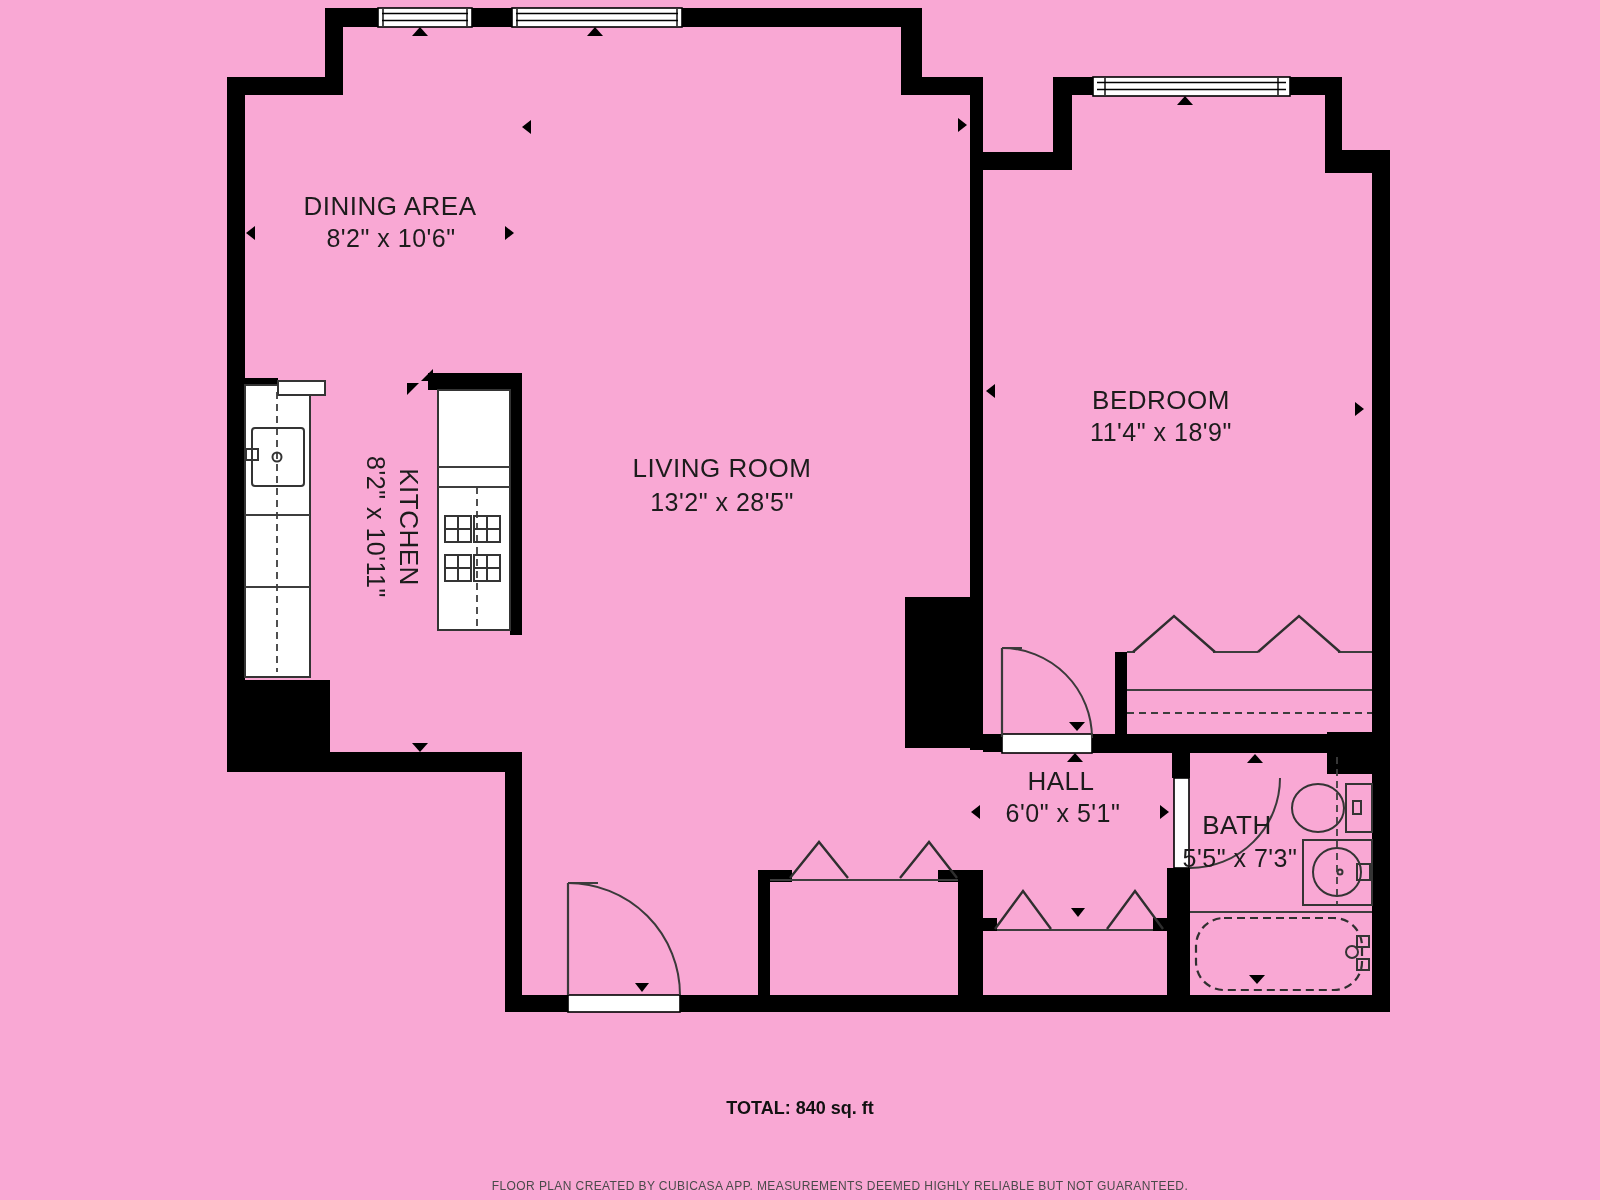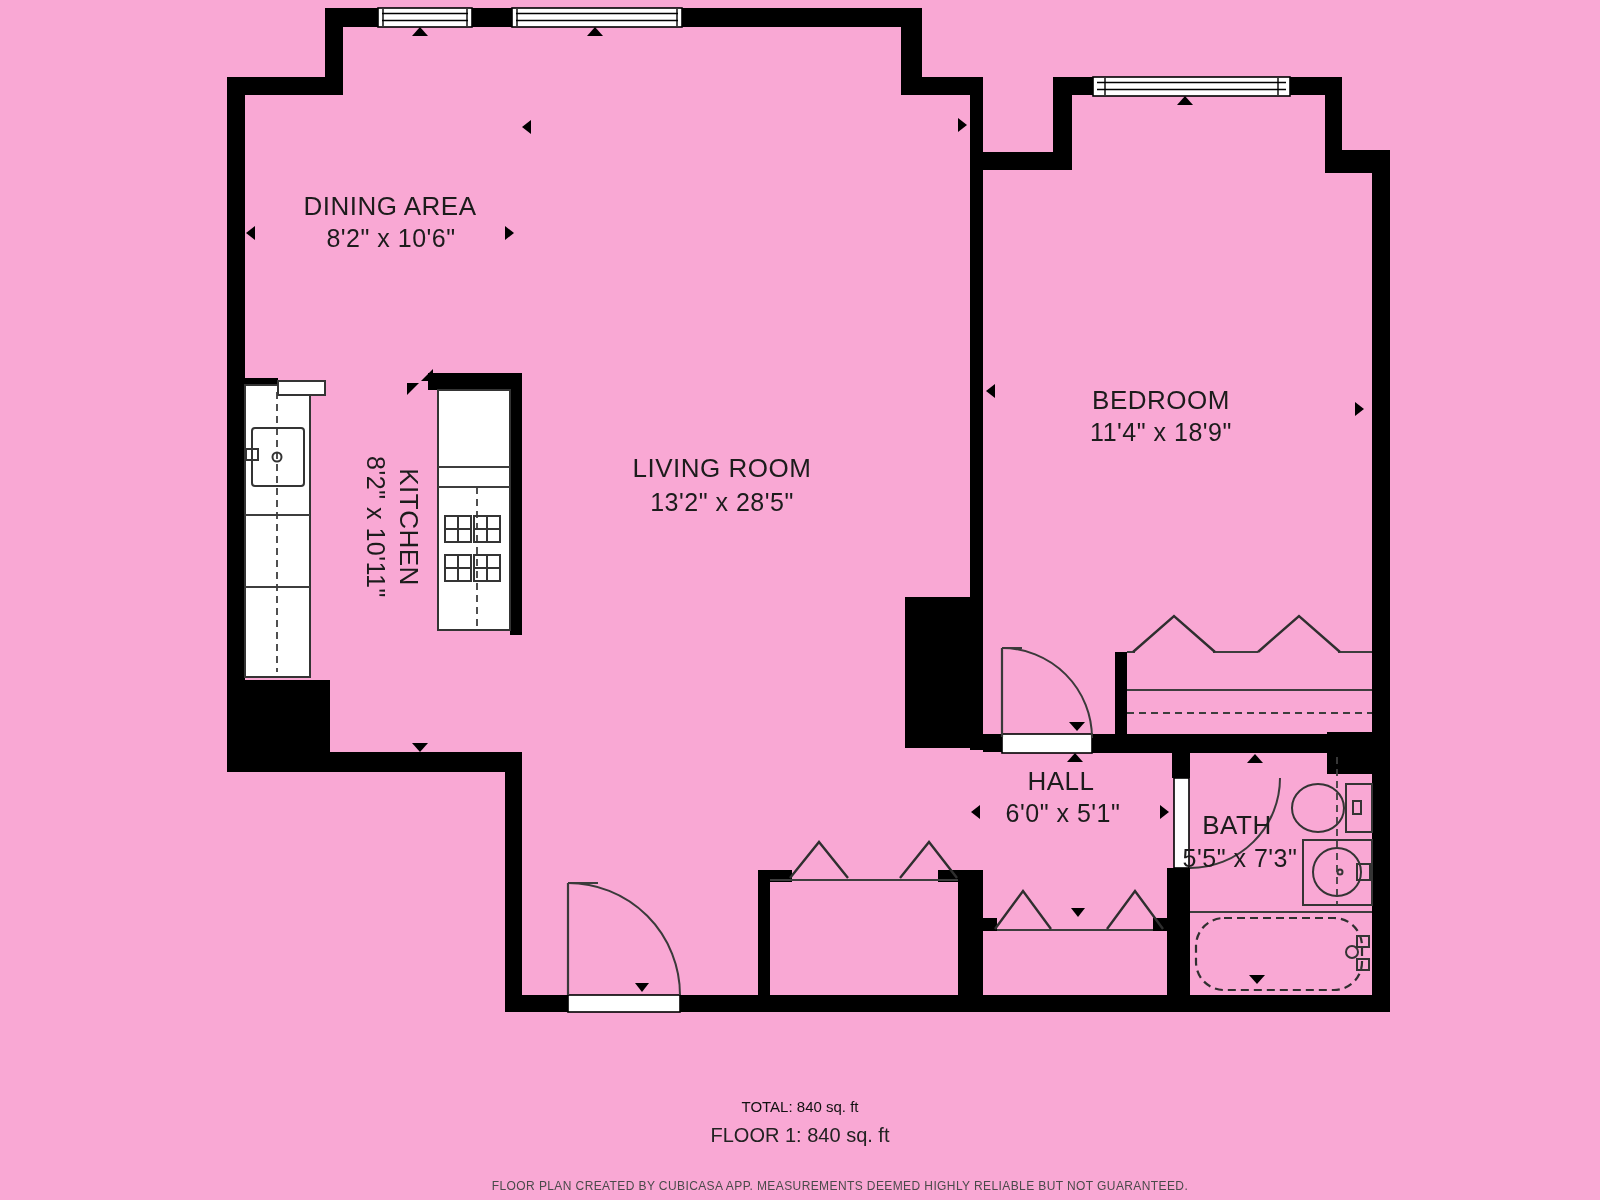--- a/index.html
+++ b/index.html
@@ -14,21 +14,21 @@
   .fixn{stroke:#343434;stroke-width:2;fill:none;}
   .dash{stroke:#3d3d3d;stroke-width:1.8;fill:none;stroke-dasharray:7 5;}
   .tub{stroke:#2f2f2f;stroke-width:2.2;fill:none;stroke-dasharray:8 5;}
   .arc{stroke:#3a3a3a;stroke-width:2;fill:none;}
   .leaf{stroke:#3a3a3a;stroke-width:2.2;fill:none;}
   .hang{stroke:#2f2f2f;stroke-width:2.4;fill:none;stroke-linejoin:miter;}
   .mk{fill:#000;stroke:none;}
   .room-name{font-size:26px;fill:#1c1c1c;letter-spacing:0.5px;}
   .room-dims{font-size:25px;fill:#1c1c1c;letter-spacing:0.5px;}
   .summary{position:absolute;left:0;width:100%;text-align:center;color:#111;}
-  #total-line{top:1098px;font-size:15px;font-weight:normal;text-align:center;}
+  #total-line{top:1098px;font-size:18px;font-weight:bold;text-align:center;}
   #floor-line{top:1124px;font-size:20px;color:#222;}
   #footer-line{top:1179px;font-size:12px;color:#4a4a4a;letter-spacing:0.4px;padding-left:40px;}
 </style>
 </head>
 <body>
 
 <div id="stage">
 <svg width="1600" height="1200" viewBox="0 0 1600 1200">
 
   <g>
@@ -219,15 +219,14 @@
   <text class="room-dims" text-anchor="middle" x="1161" y="441">11'4" x 18'9"</text>
 
   <text class="room-name" text-anchor="middle" x="1061" y="790">HALL</text>
   <text class="room-dims" text-anchor="middle" x="1063" y="822">6'0" x 5'1"</text>
 
   <text class="room-name" text-anchor="middle" x="1237" y="834">BATH</text>
   <text class="room-dims" text-anchor="middle" x="1240" y="867">5'5" x 7'3"</text>
 </svg>
 
   <div class="summary" id="total-line">TOTAL: 840 sq. ft</div>
-  <div class="summary" id="floor-line">FLOOR 1: 840 sq. ft</div>
   <div class="summary" id="footer-line">FLOOR PLAN CREATED BY CUBICASA APP. MEASUREMENTS DEEMED HIGHLY RELIABLE BUT NOT GUARANTEED.</div>
 </div>
 
 </body></html>

